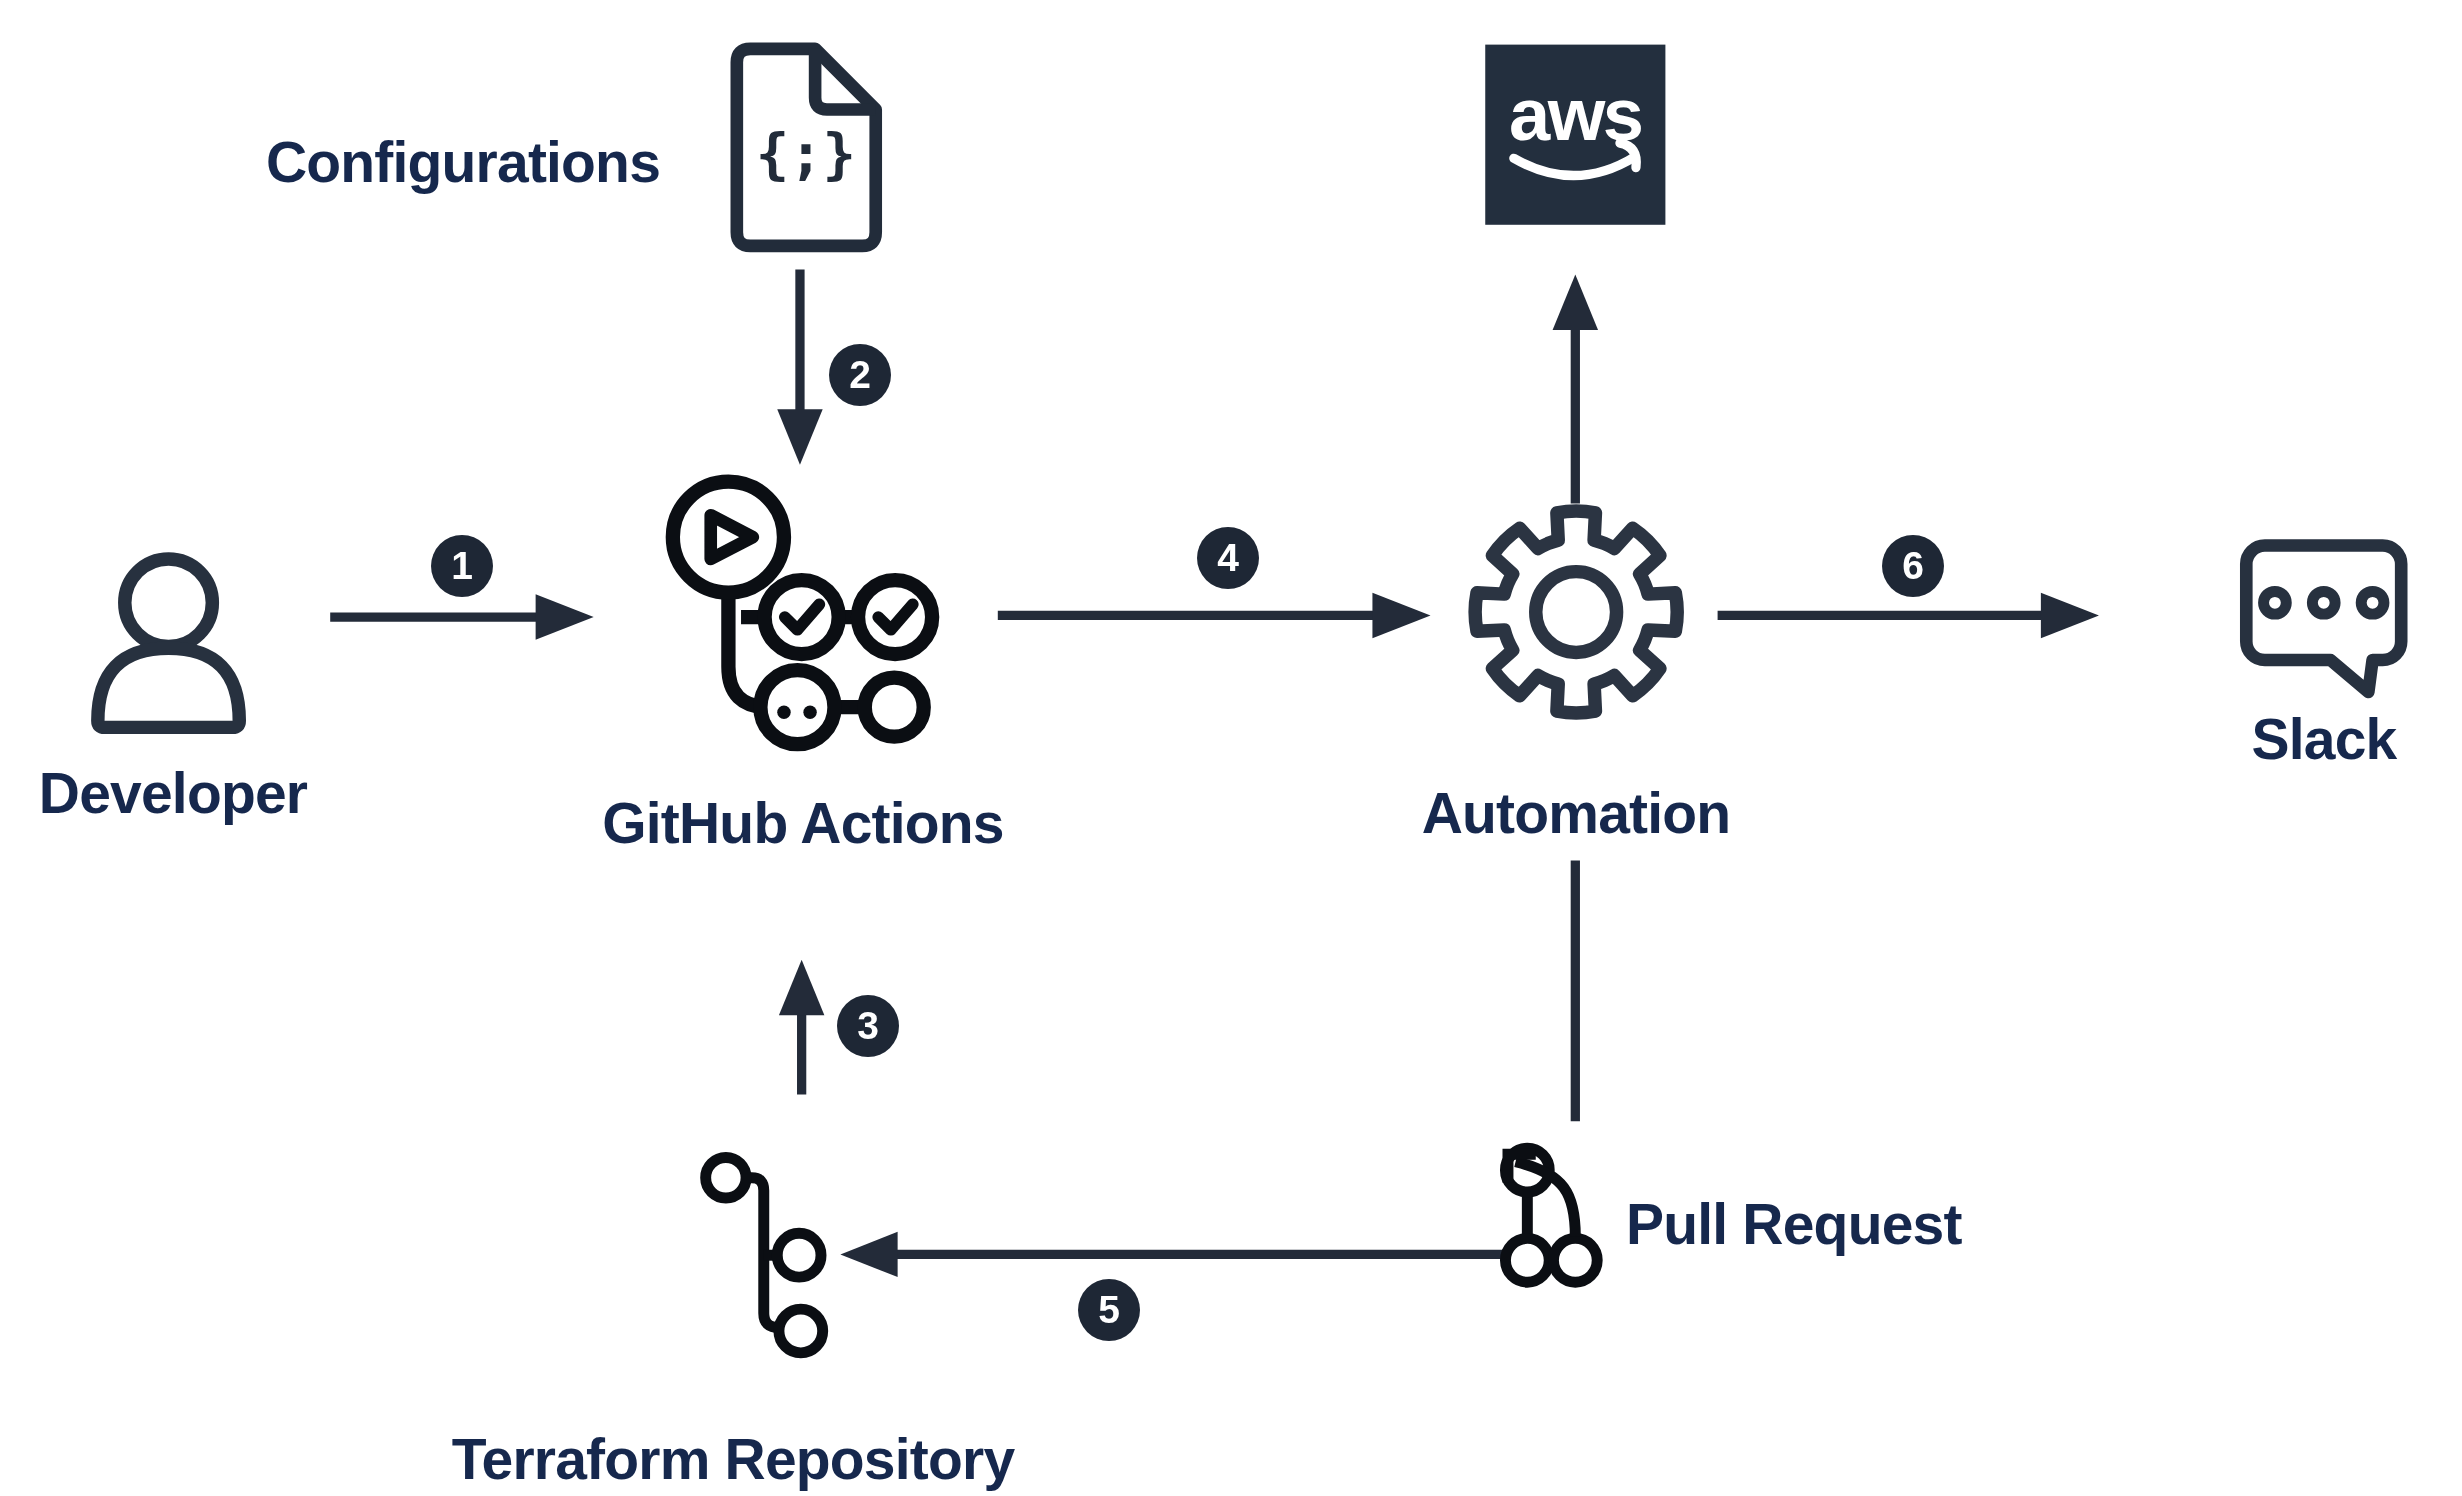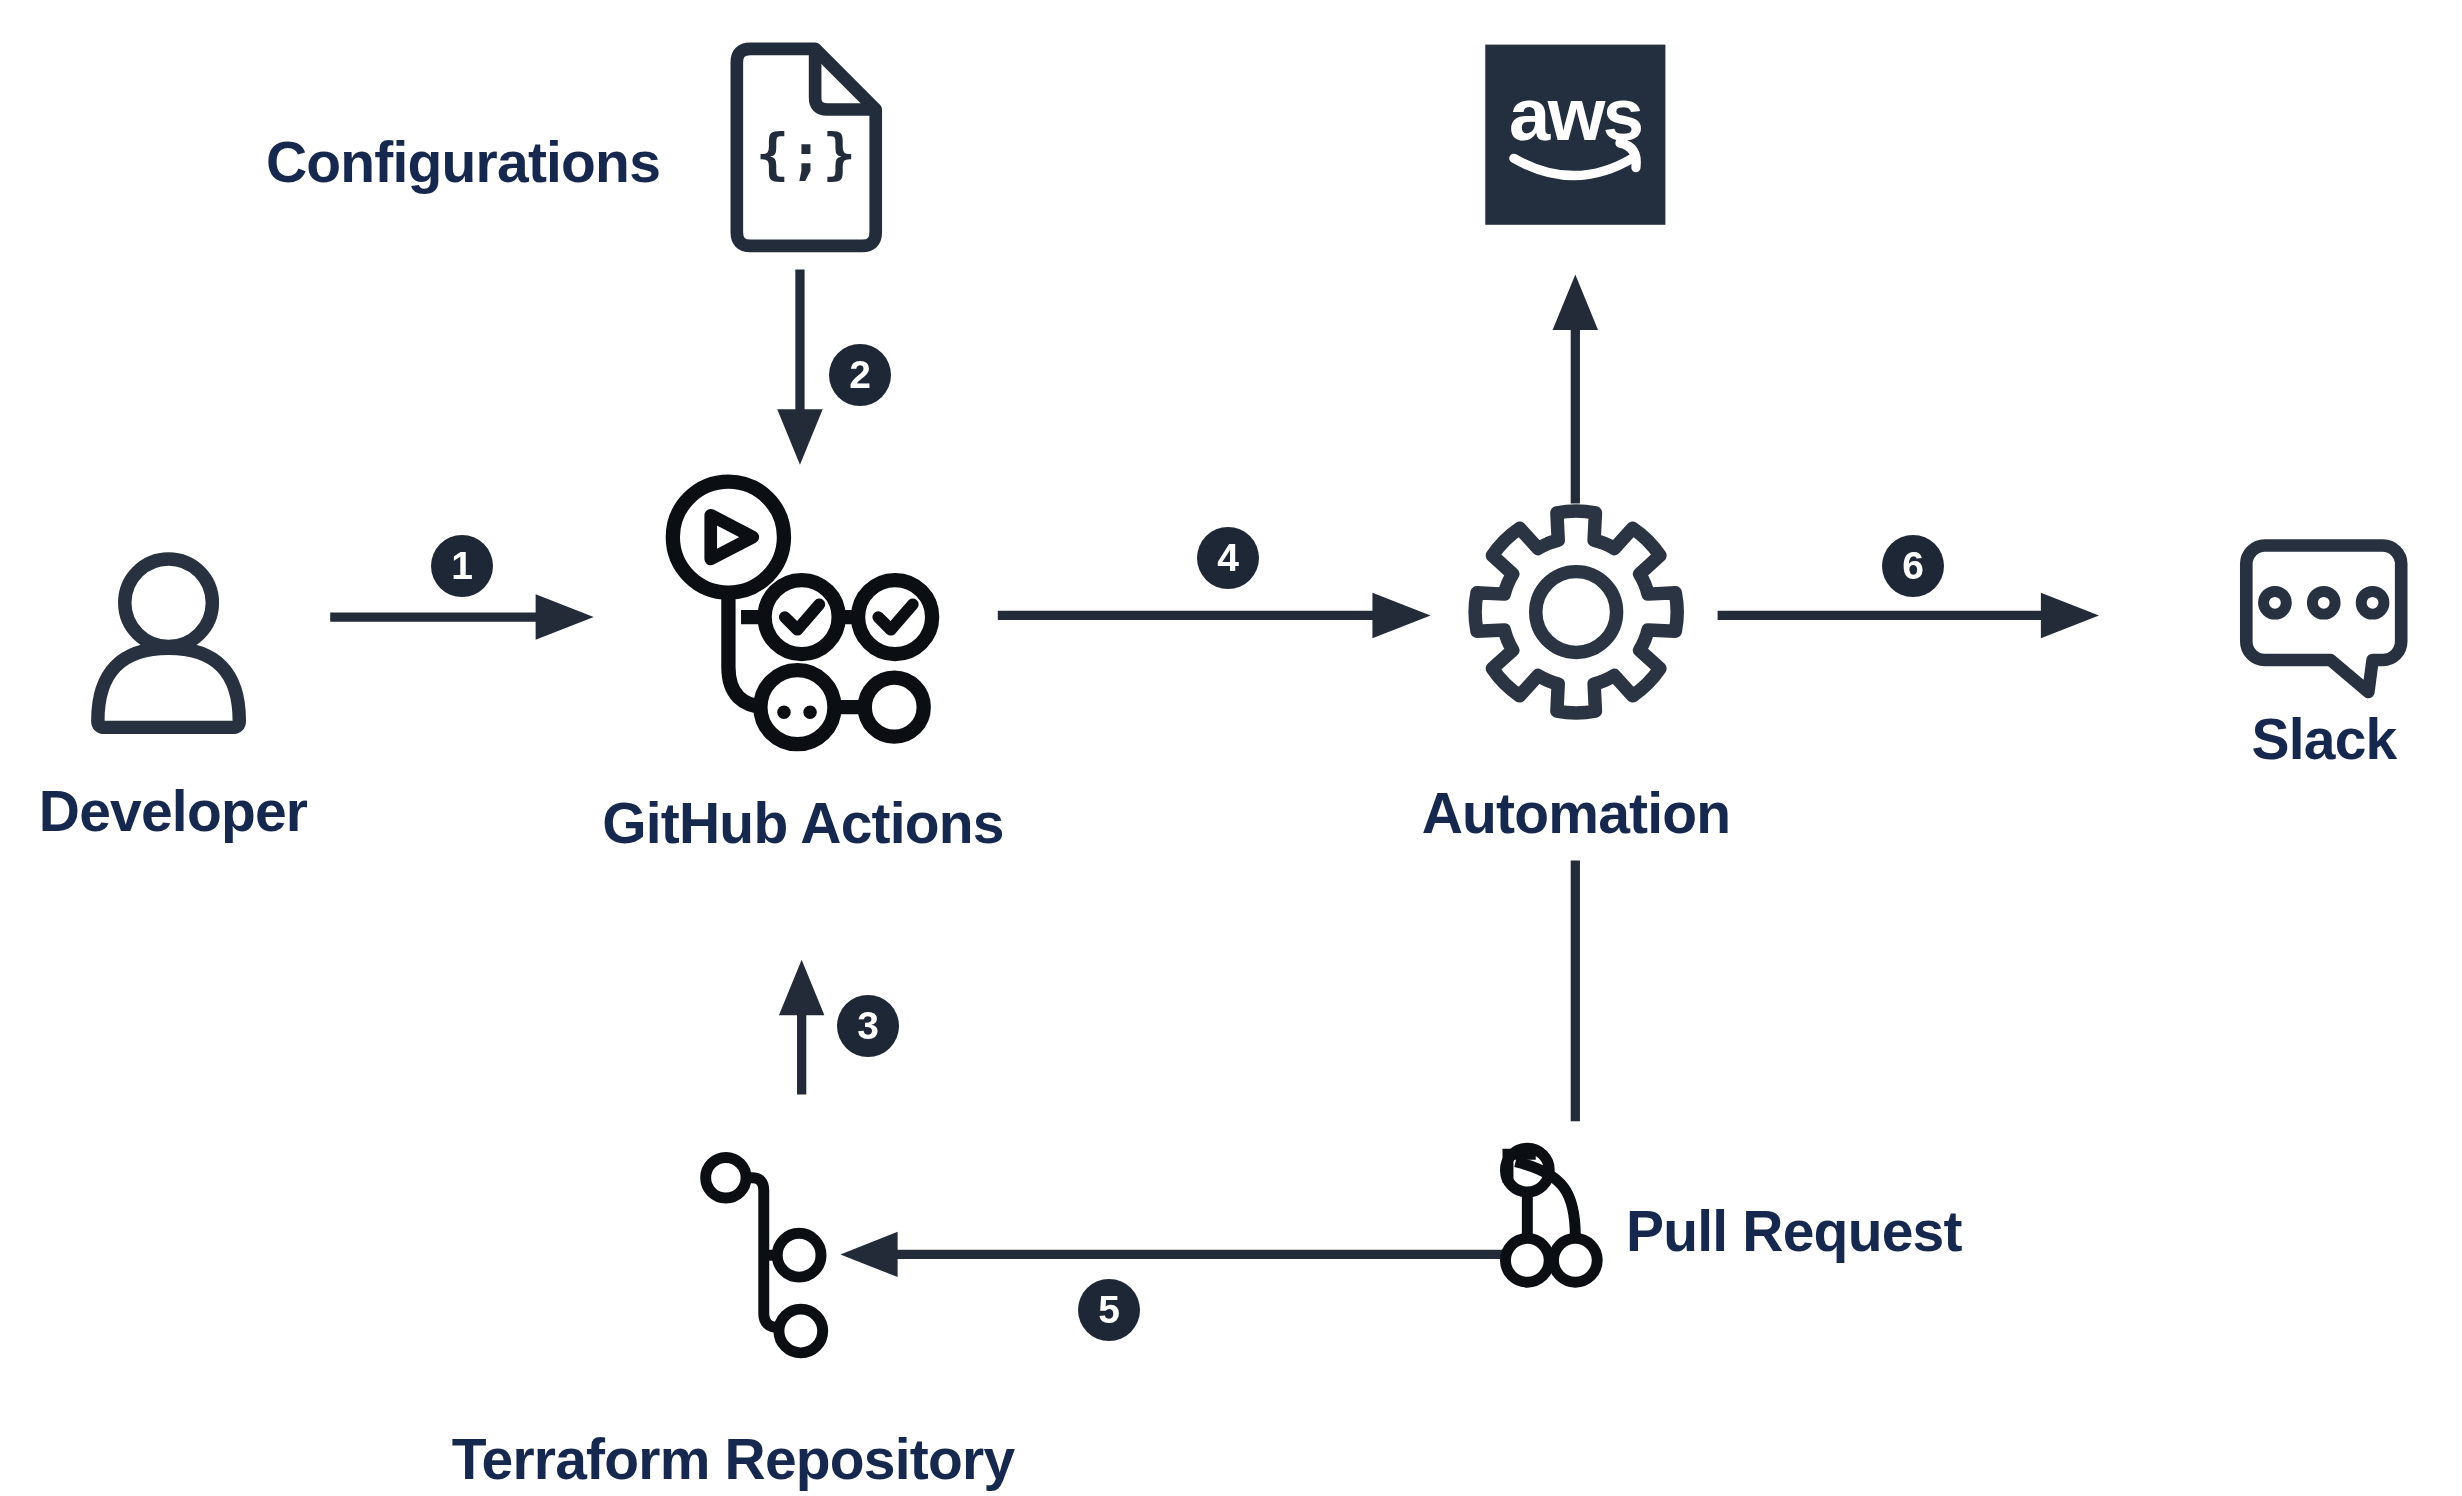--- a/index.html
+++ b/index.html
@@ -13,21 +13,21 @@
   #diagram-svg{position:absolute;left:0;top:0;}
   .node-label{
     position:absolute;
     transform:translate(-50%,-50%);
     font-size:57px;
     font-weight:600;
     letter-spacing:-0.8px;
     color:#16284d;
     white-space:nowrap;
   }
-  .node-label.left-anchored{transform:translate(0,-50%);margin-top:7px;}
+  .node-label.left-anchored{transform:translate(0,-50%);}
   .step-badge{
     position:absolute;
     width:62px;height:62px;
     border-radius:50%;
     background:#1e2735;
     color:#ffffff;
     font-size:39px;
     font-weight:700;
     line-height:62px;
     text-align:center;
@@ -150,21 +150,21 @@
       <path d="M 886 1399 L 893 1399 Q 907 1399 907 1414 V 1560 Q 907 1577 925 1577"></path>
       <line x1="907" y1="1491" x2="922" y2="1491"></line>
       <circle cx="862" cy="1399" r="24" fill="#ffffff"></circle>
       <circle cx="949" cy="1491" r="26" fill="#ffffff"></circle>
       <circle cx="951" cy="1581" r="26" fill="#ffffff"></circle>
     </g>
   </svg>
 
   <div class="node-label" style="left:463px;top:162px;">Configurations</div>
 
-  <div class="node-label" style="left:173px;top:811px;text-align:center;">Developer</div>
+  <div class="node-label" style="left:173px;top:793px;text-align:center;">Developer</div>
 
   <div class="node-label" style="left:803px;top:823px;">GitHub Actions</div>
 
   <div class="node-label" style="left:1576px;top:813px;">Automation</div>
 
   <div class="node-label" style="left:2324px;top:739px;">Slack</div>
 
   <div class="node-label left-anchored" style="left:1626px;top:1224px;">Pull Request</div>
 
   <div class="node-label" style="left:733px;top:1459px;">Terraform Repository</div>

